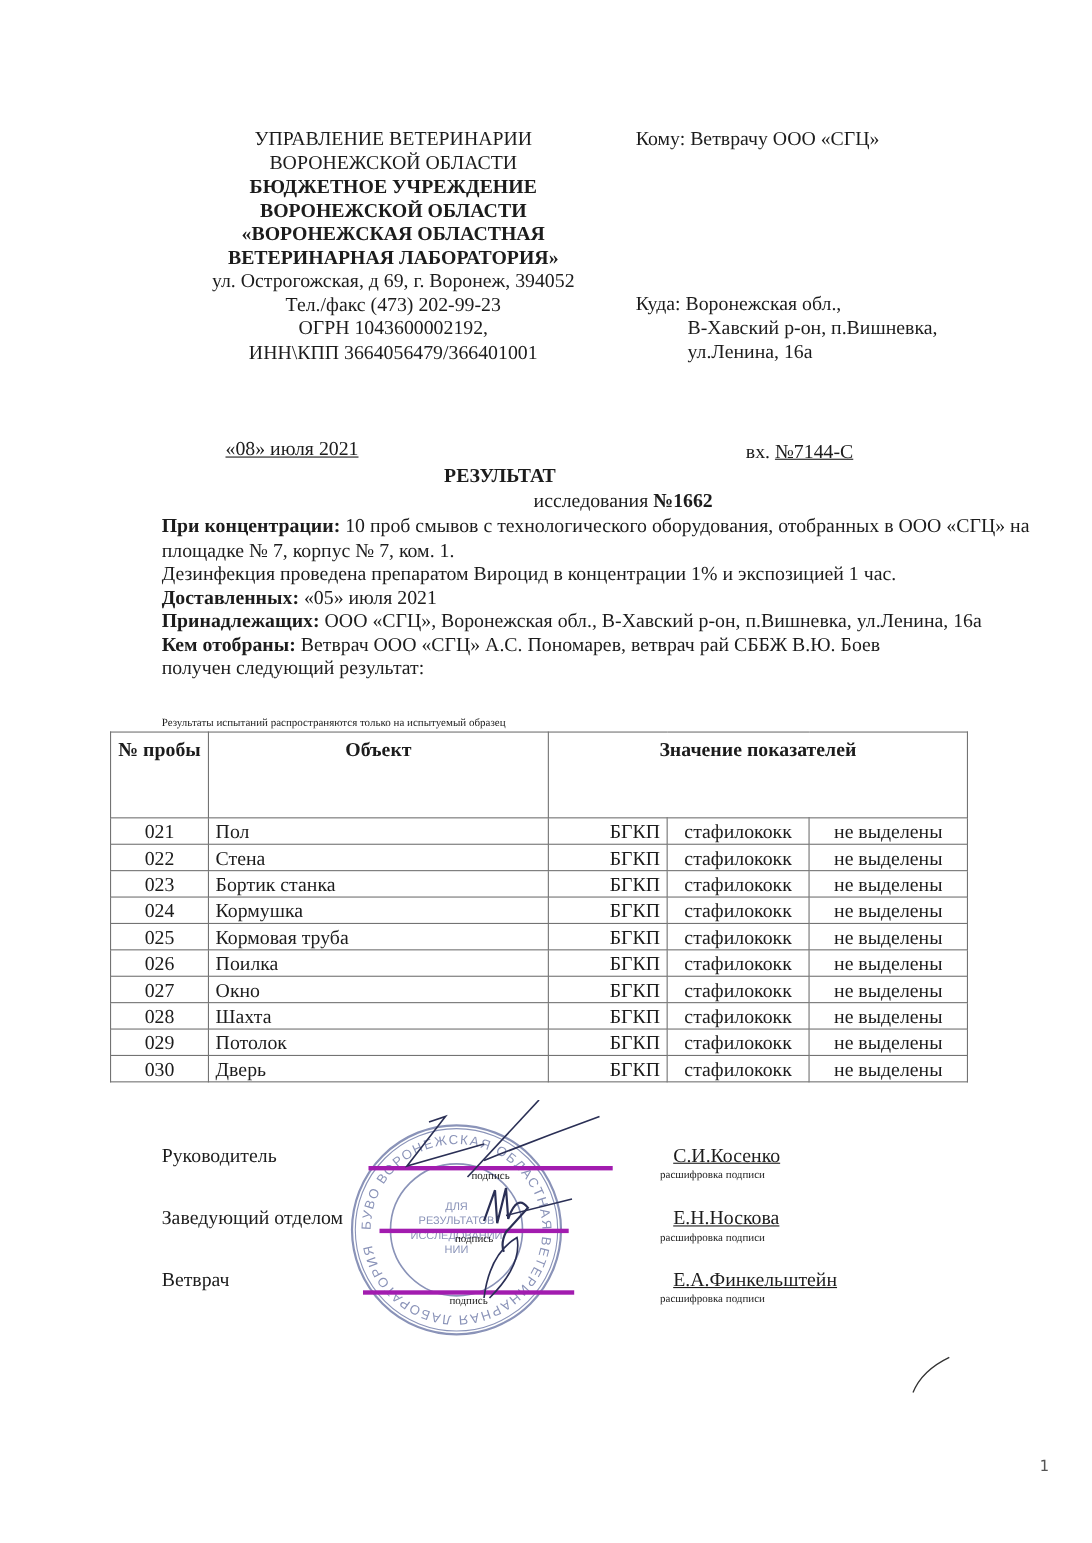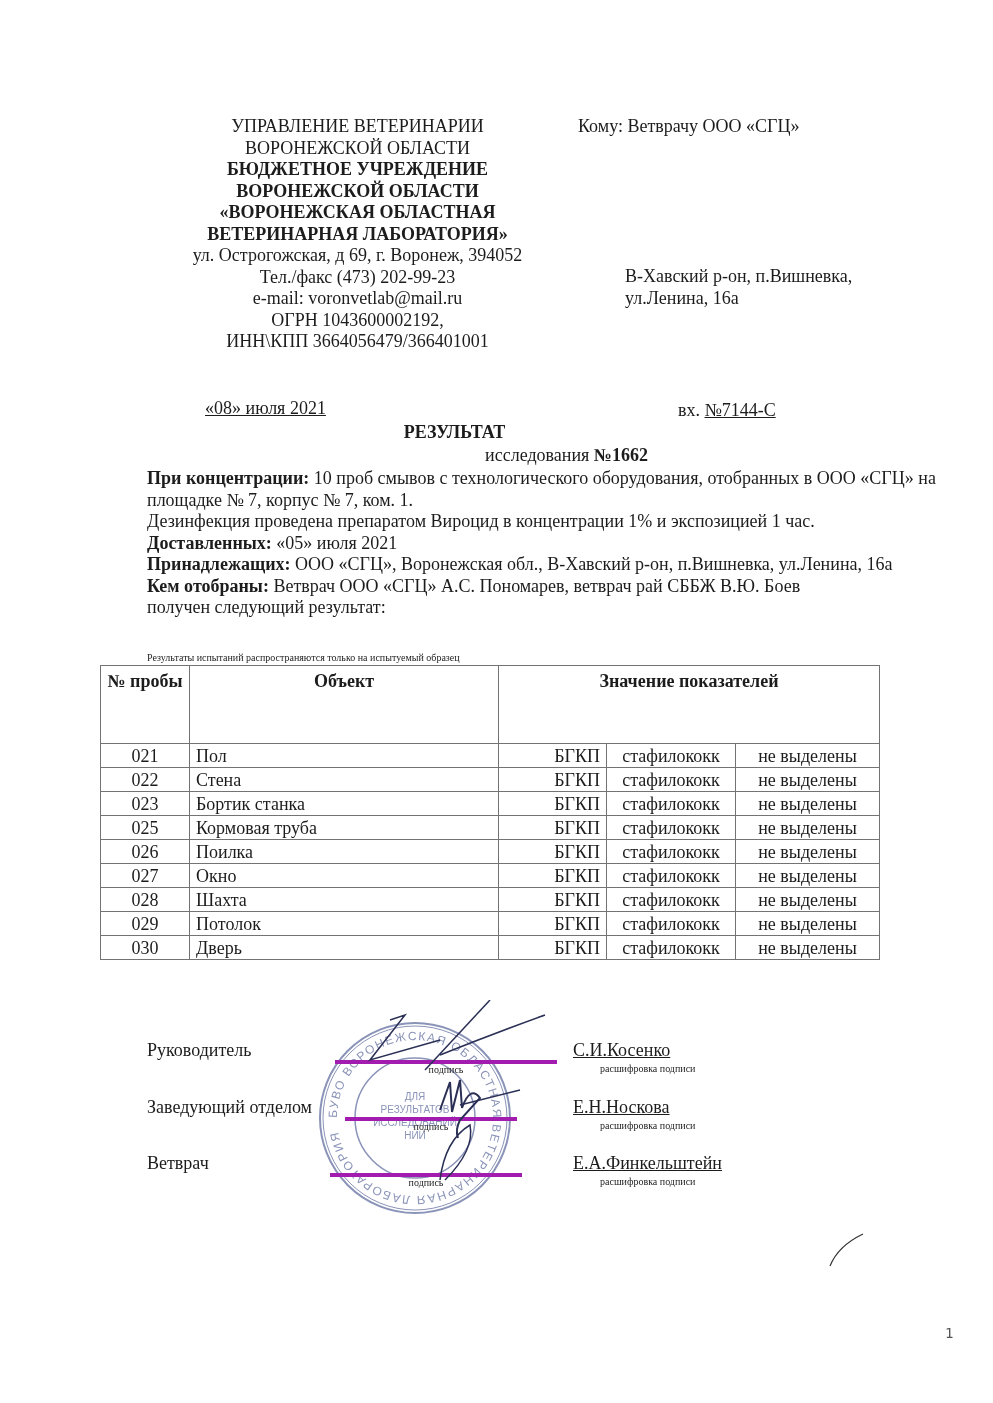--- a/index.html
+++ b/index.html
@@ -23,44 +23,44 @@
   table.res td, table.res th { border:1px solid #737373; padding:0 6px; height:23px; line-height:22px; }
   table.res th { font-weight:bold; vertical-align:top; height:73px; padding-top:4px; text-align:center; }
   .c1 { width:76px; text-align:center; }
   .c2 { width:296px; text-align:left; }
   .c3 { width:95px; text-align:right; }
   .c4 { width:116px; text-align:center; }
   .c5 { width:131px; text-align:center; }
   .sig-role { left:147px; font-size:18px; }
   .sig-line { border-top:4px solid #a21caf; }
   .sig-cap { font-size:10px; width:100%; text-align:center; }
-  .sig-name { left:573px; font-size:18px; text-decoration:underline; }
+  .sig-name { left:612px; font-size:18px; text-decoration:underline; }
   .sig-dec { left:600px; font-size:10px; }
   .stamp { left:315px; top:1018px; width:200px; height:200px; }
   .pagenum { left:945px; top:1325px; font-family:"DejaVu Sans Mono", monospace; font-size:14px; color:#555; }
 </style>
 </head>
 <body>
 
 <div class="abs org">
   <div>УПРАВЛЕНИЕ ВЕТЕРИНАРИИ</div>
   <div>ВОРОНЕЖСКОЙ ОБЛАСТИ</div>
   <div class="b">БЮДЖЕТНОЕ УЧРЕЖДЕНИЕ</div>
   <div class="b">ВОРОНЕЖСКОЙ ОБЛАСТИ</div>
   <div class="b">«ВОРОНЕЖСКАЯ ОБЛАСТНАЯ</div>
   <div class="b">ВЕТЕРИНАРНАЯ ЛАБОРАТОРИЯ»</div>
   <div>ул. Острогожская, д 69, г. Воронеж, 394052</div>
   <div>Тел./факс (473) 202-99-23</div>
-  <div>e-mail: voronvetlab@mail.ru</div>
   <div>ОГРН 1043600002192,</div>
   <div>ИНН\КПП 3664056479/366401001</div>
 </div>
 
 <div class="abs to">Кому: Ветврачу ООО «СГЦ»</div>
 <div class="abs where">
+  <div>Куда: Воронежская обл.,</div>
   <div class="ind">В-Хавский р-он, п.Вишневка,</div>
   <div class="ind">ул.Ленина, 16а</div>
 </div>
 
 <div class="abs date">«08» июля 2021</div>
 <div class="abs inno">
   <span>вх.</span>
   <span class="u">№7144-С</span>
 </div>
 
@@ -98,20 +98,27 @@
       <tr>
         <td class="c1">022</td>
         <td class="c2">Стена</td>
         <td class="c3">БГКП</td>
         <td class="c4">стафилококк</td>
         <td class="c5">не выделены</td>
       </tr>
       <tr>
         <td class="c1">023</td>
         <td class="c2">Бортик станка</td>
+        <td class="c3">БГКП</td>
+        <td class="c4">стафилококк</td>
+        <td class="c5">не выделены</td>
+      </tr>
+      <tr>
+        <td class="c1">024</td>
+        <td class="c2">Кормушка</td>
         <td class="c3">БГКП</td>
         <td class="c4">стафилококк</td>
         <td class="c5">не выделены</td>
       </tr>
       <tr>
         <td class="c1">025</td>
         <td class="c2">Кормовая труба</td>
         <td class="c3">БГКП</td>
         <td class="c4">стафилококк</td>
         <td class="c5">не выделены</td>

